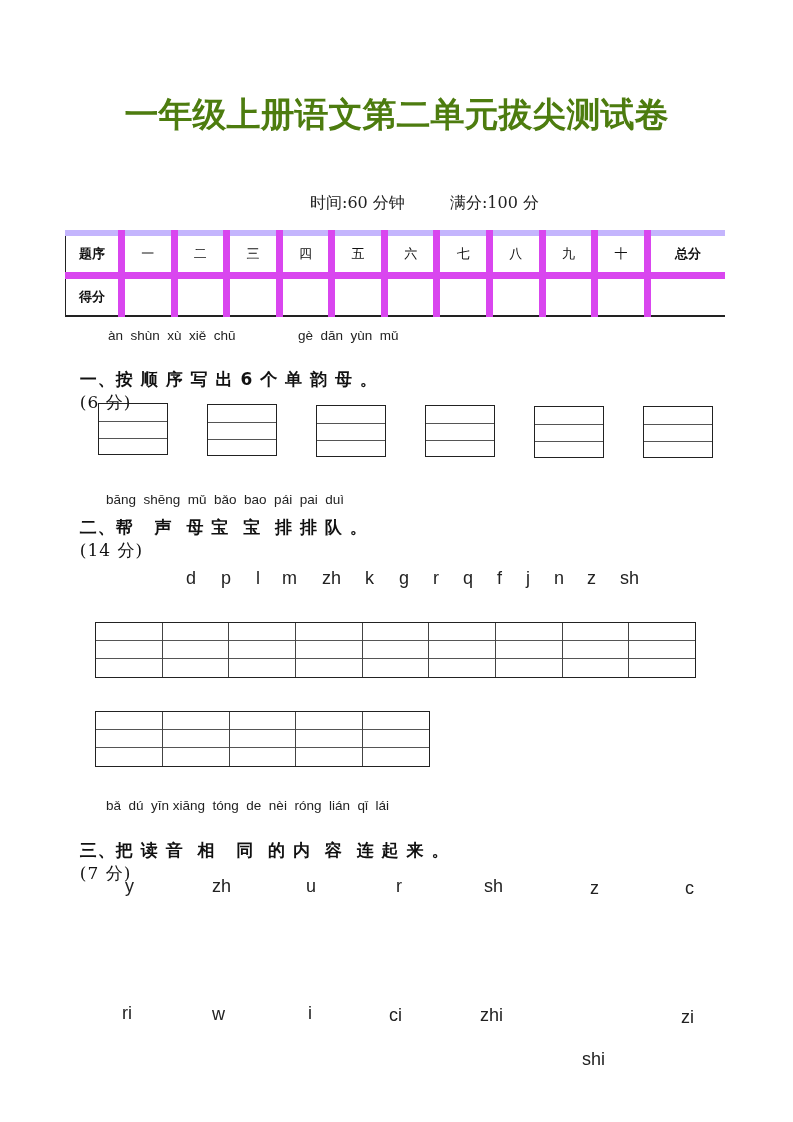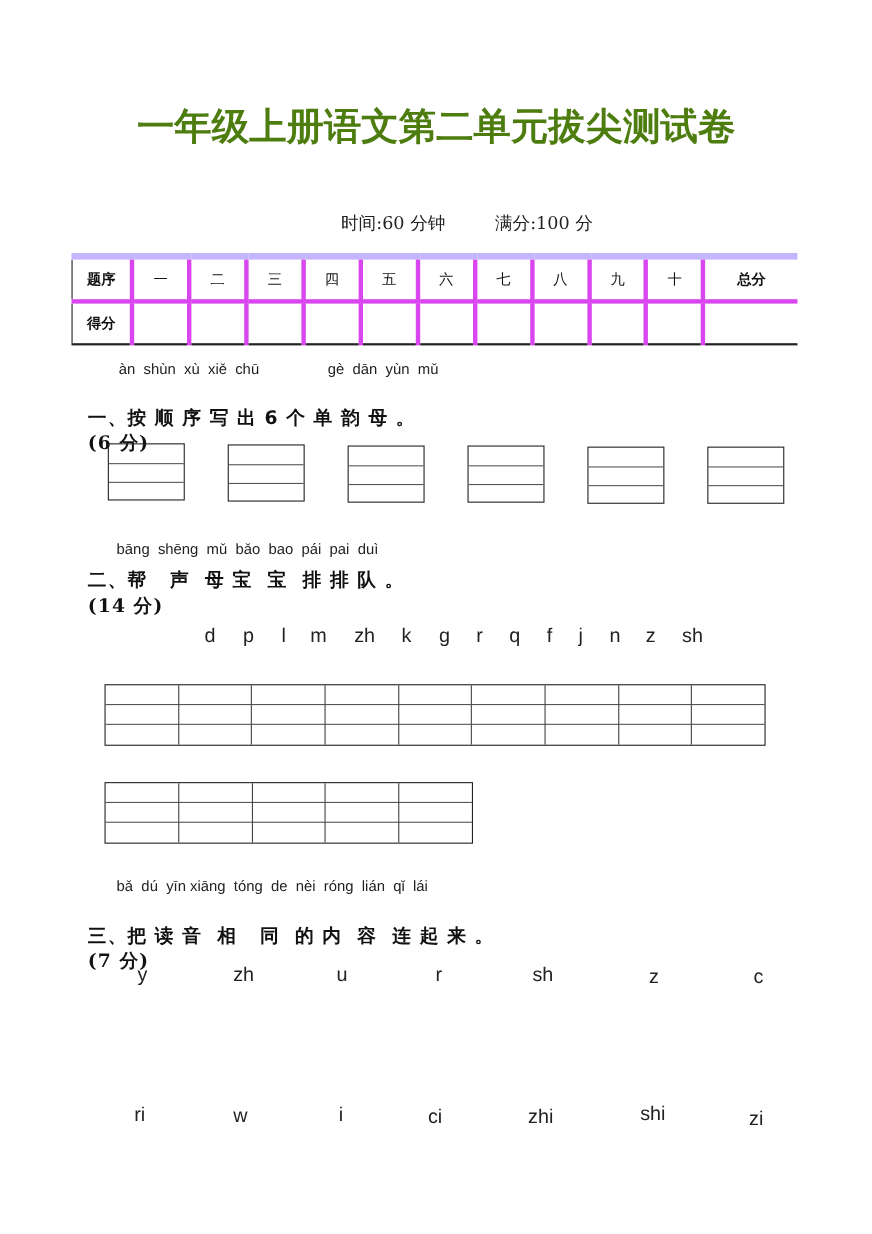--- a/index.html
+++ b/index.html
@@ -6,28 +6,28 @@
   body { width:793px; height:1122px; position:relative; overflow:hidden;
          font-family:"DejaVu Sans", sans-serif; color:#111; }
   .abs { position:absolute; }
   .title { left:0; width:793px; top:92px; text-align:center; font-family:"DejaVu Serif", serif;
            font-size:34px; font-weight:bold; letter-spacing:0px; color:#4d7c0f; }
   .meta { left:0; width:793px; top:193px; text-align:center; font-family:"DejaVu Serif", serif;
           font-size:16px; color:#222;padding-left:28px; }
   .meta span { margin:0 20px; }
   table.score { position:absolute; left:65px; top:230px; width:660px; border-collapse:collapse;
                 font-size:13px; }
-  table.score td { border:4px solid #d946ef; height:36px; text-align:center; padding:0; }
+  table.score td { border:7px solid #d946ef; height:36px; text-align:center; padding:0; }
   table.score tr:first-child td { border-top:6px solid #c4b5fd; }
   table.score tr:last-child td { border-bottom:2px solid #222; }
   table.score td:last-child { border-right:none; }
   table.score td:first-child { border-left:1.5px solid #222; font-weight:bold; width:52px; }
   .pinyin { font-family:"Liberation Sans", sans-serif; font-size:13.5px; color:#222; white-space:pre; }
   .qhead { font-size:17px; font-weight:bold; white-space:pre; letter-spacing:1px; }
-  .qhead .score { font-weight:bold; font-family:"DejaVu Serif", serif; }
+  .qhead .score { font-weight:normal; font-family:"DejaVu Serif", serif; }
   .box4 { position:absolute; width:70px; height:52px; border:1.5px solid #222; box-sizing:border-box; }
   .box4 .l { position:absolute; left:0; right:0; height:1px; background:#555; }
   .grid { position:absolute; border:1.5px solid #222; box-sizing:border-box; display:flex; }
   .grid .cell { flex:1; border-right:1px solid #444; position:relative; }
   .grid .cell:last-child { border-right:none; }
   .grid .hl { position:absolute; left:0; right:0; height:1px; background:#555; }
   .letters { font-family:"Liberation Sans", sans-serif; font-size:18px; color:#222; }
   .letter { position:absolute; }
 </style>
 </head>
@@ -167,15 +167,15 @@
   <span class="letter" style="left:590px; top:878px;">z</span>
   <span class="letter" style="left:685px; top:878px;">c</span>
 </div>
 
 <div class="letters">
   <span class="letter" style="left:122px; top:1003px;">ri</span>
   <span class="letter" style="left:212px; top:1004px;">w</span>
   <span class="letter" style="left:308px; top:1003px;">i</span>
   <span class="letter" style="left:389px; top:1005px;">ci</span>
   <span class="letter" style="left:480px; top:1005px;">zhi</span>
-  <span class="letter" style="left:582px; top:1002px;">shi</span>
+  <span class="letter" style="left:582px; top:1049px;">shi</span>
   <span class="letter" style="left:681px; top:1007px;">zi</span>
 </div>
 
 </body></html>

